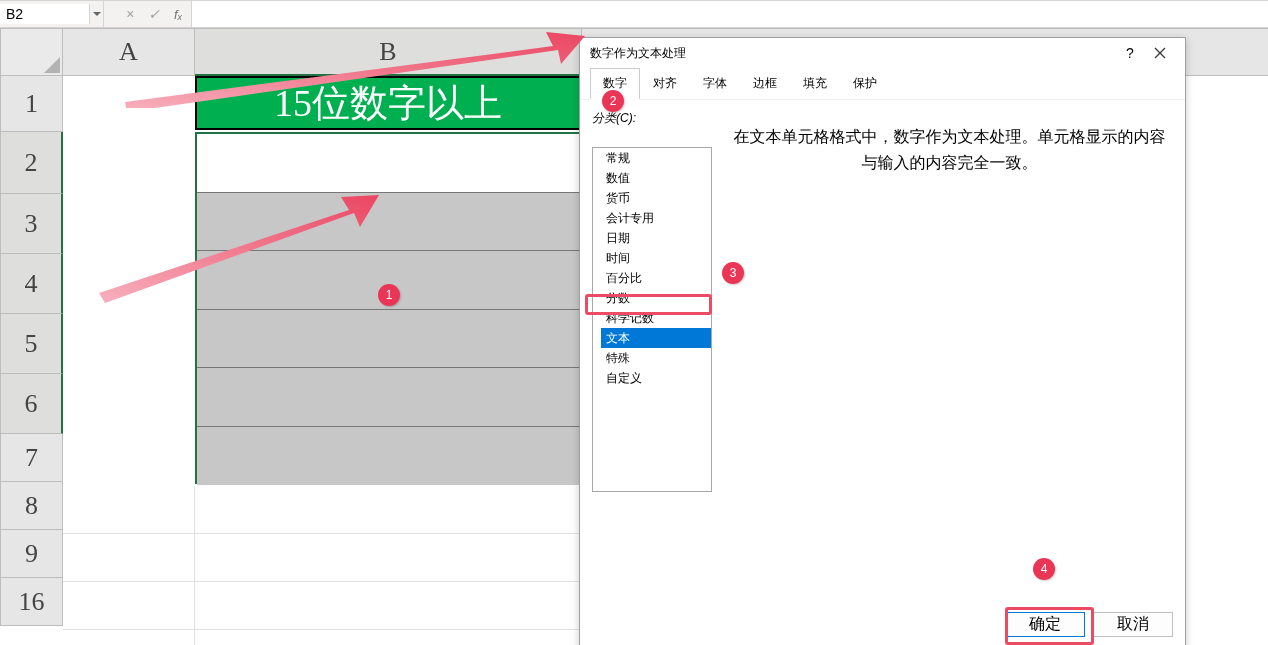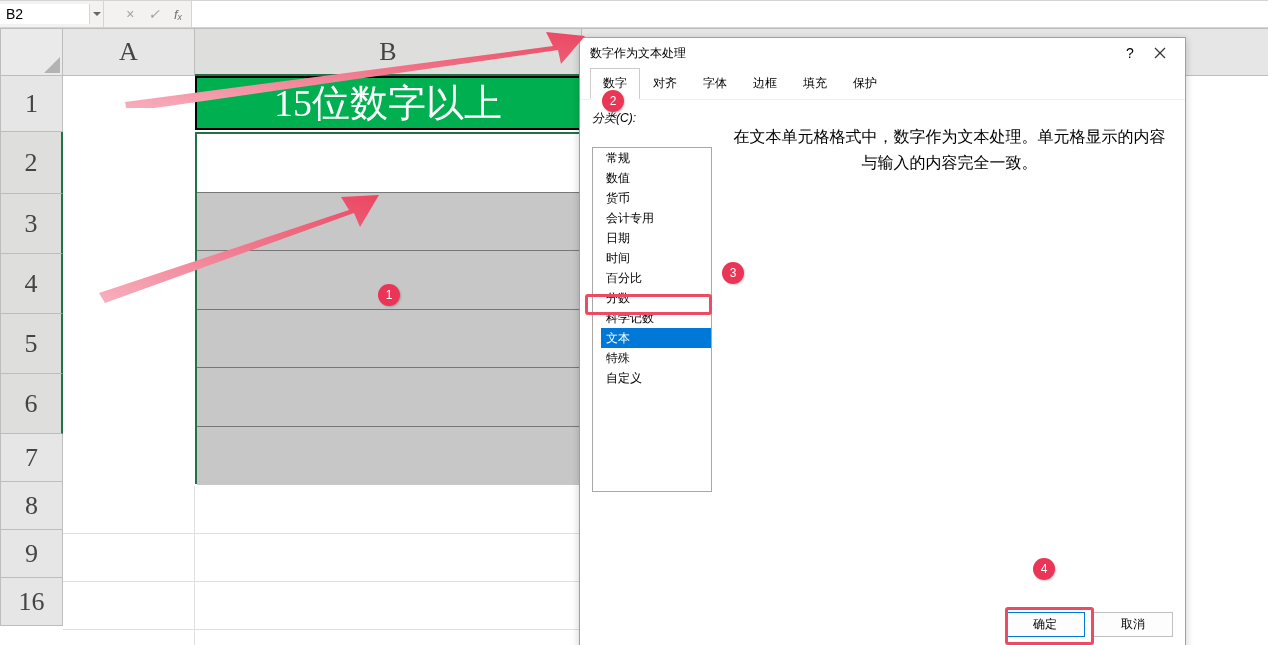--- a/index.html
+++ b/index.html
@@ -326,21 +326,21 @@
       justify-content: flex-end;
       align-items: center;
       padding: 0 12px;
       gap: 8px;
     }
     .btn {
       width: 80px;
       height: 25px;
       background: #fdfdfd;
       border: 1px solid #c0c0c0;
-      font-size: 12px;
+      font-size: 16px;
       cursor: pointer;
     }
     .btn.default {
       border: 1.5px solid #0078d7;
     }
 
     
     .highlight-box {
       position: absolute;
       border: 3px solid #ed4a63;

